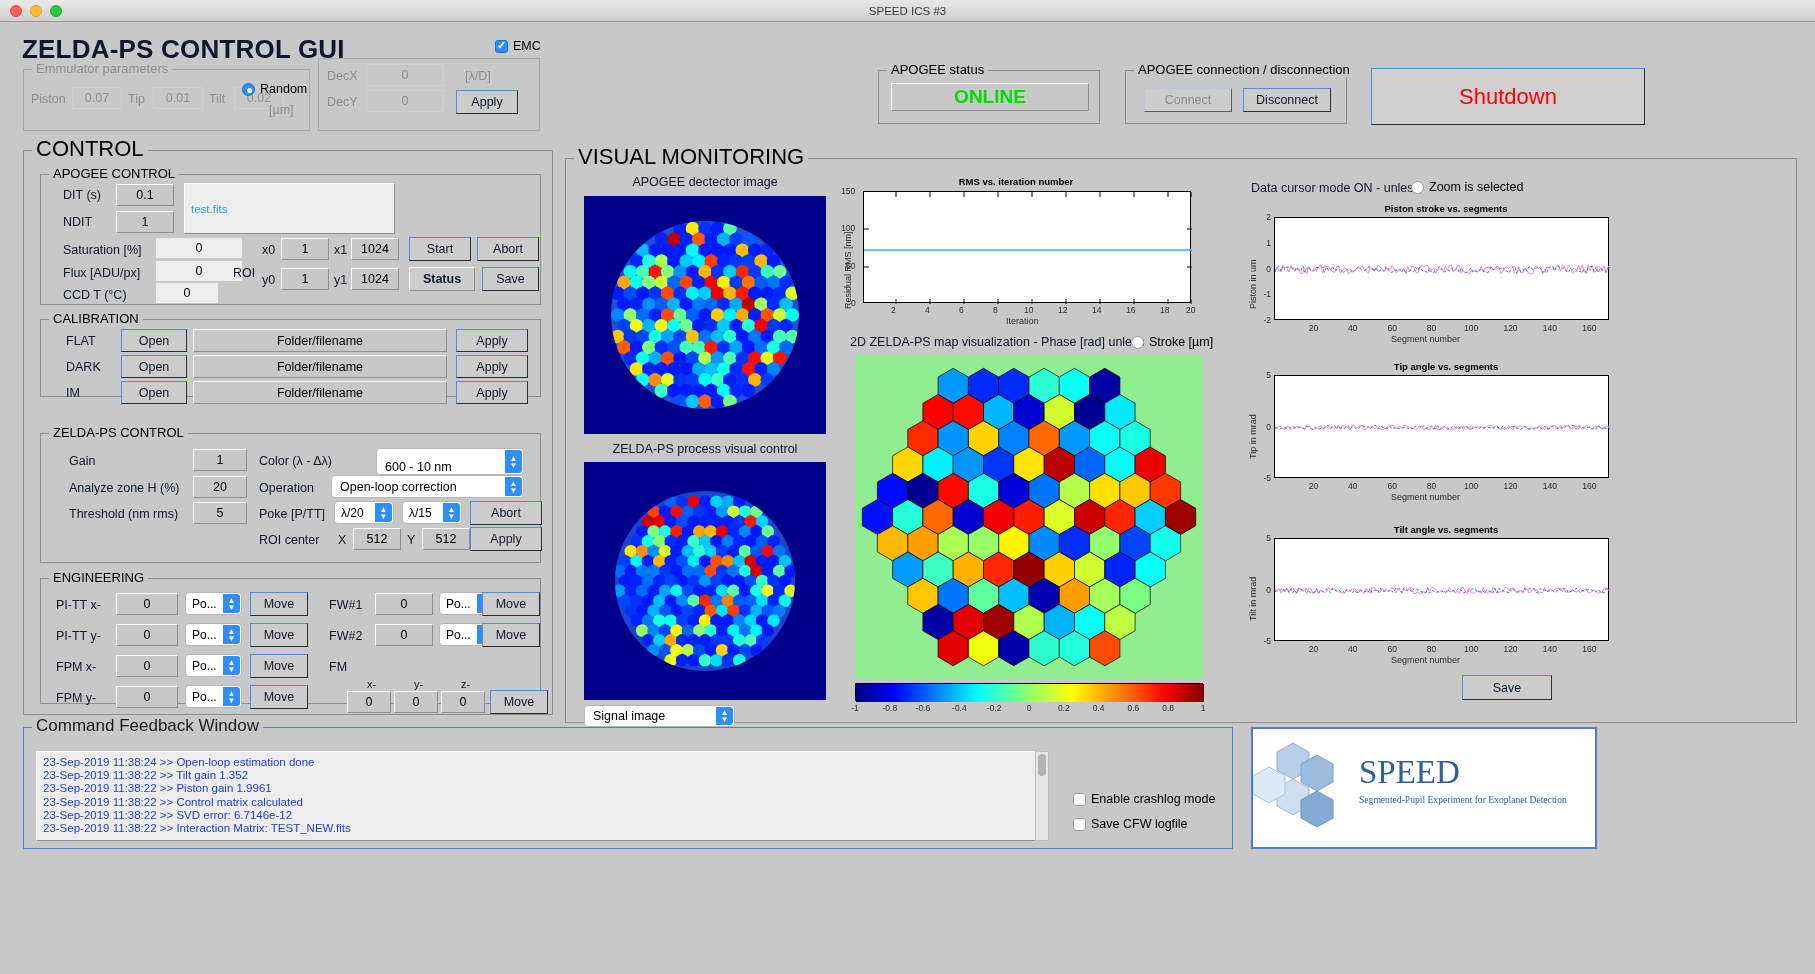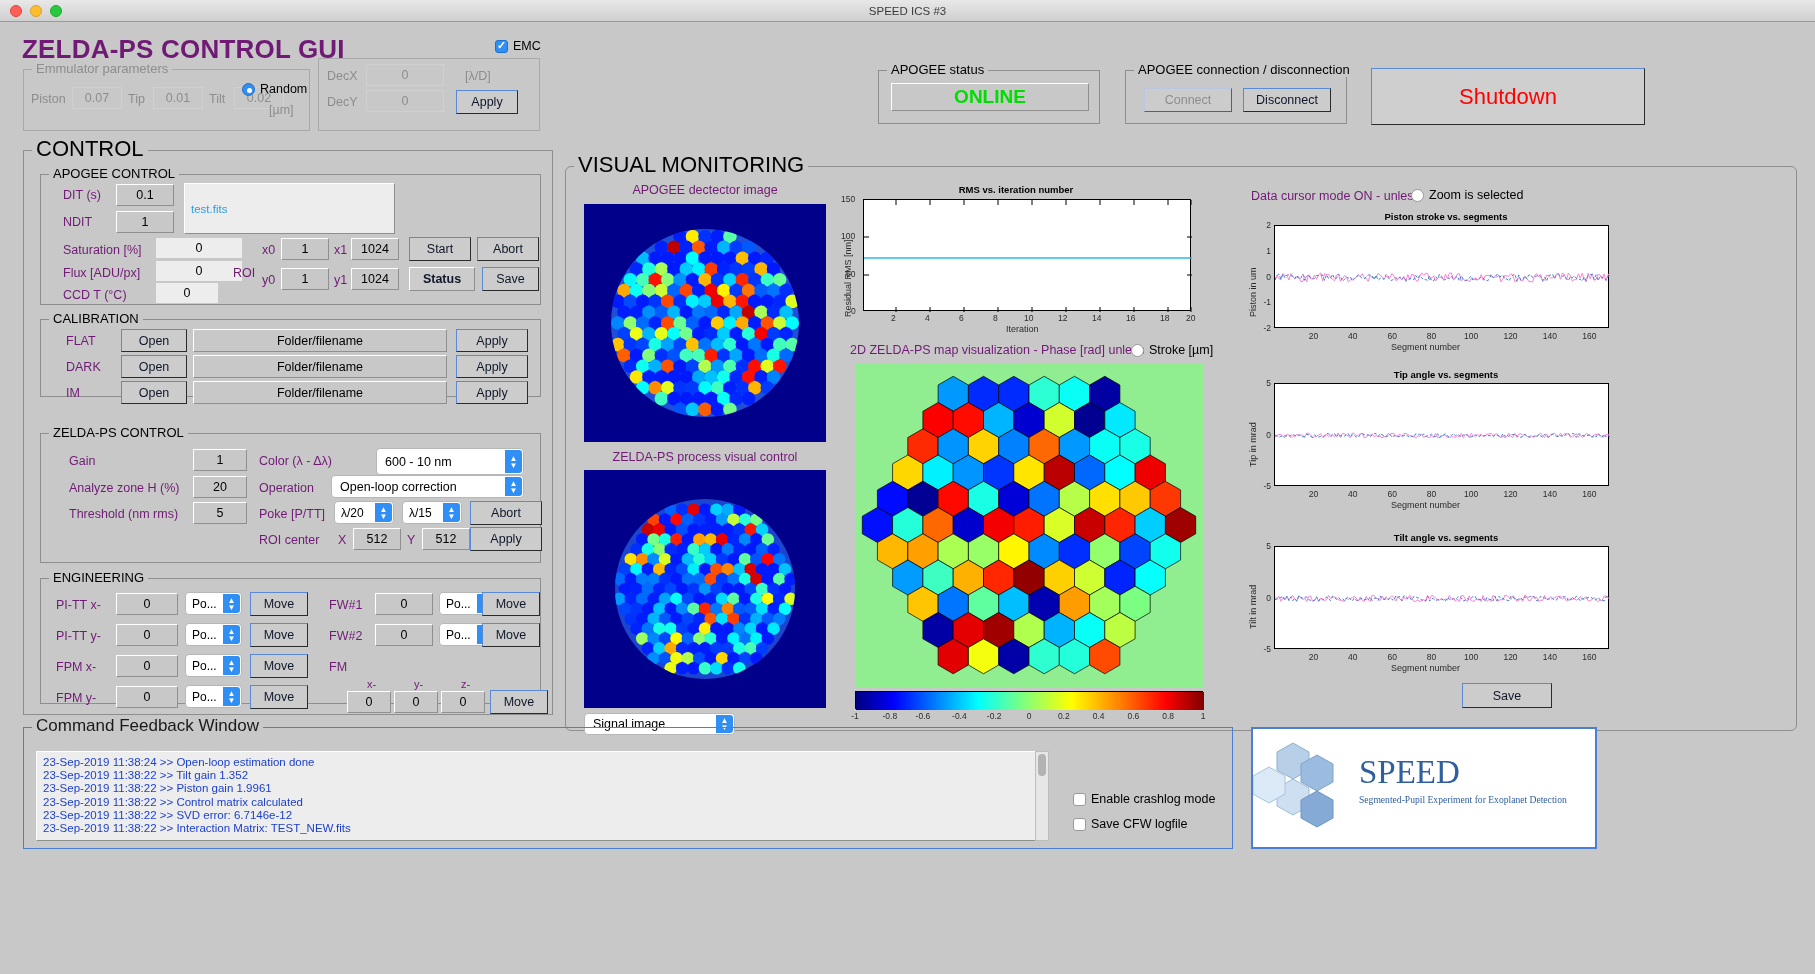--- a/index.html
+++ b/index.html
@@ -35,21 +35,21 @@
     padding:0 4px; font-size:13px; color:#000; white-space:nowrap;
   }
   .panel.big > .ptitle{ font-size:22px; top:-15px; }
   .panel.dim{ border-color:#a9a9a9; }
   .panel.dim > .ptitle{ color:#8d8d8d; }
   .panel.blue{ border:1px solid #4a7fd4; }
   .panel.blue > .ptitle{ color:#1a1a1a; font-size:17px; top:-12px;}
   .panel.white{ border:1px solid #fff; }
   .panel.white > .ptitle{ color:#000; }
   
-  .lab{ position:absolute; font-size:12.5px; color:#701a75; white-space:nowrap; }
+  .lab{ position:absolute; font-size:12.5px; color:#0f172a; white-space:nowrap; }
   .lab.dimtxt{ color:#8d8d8d; }
   .lab.sm{ font-size:11px; }
   
   .edit{
     position:absolute; background:#c8c8c8;
     border:1px solid #fff; border-right-color:#8f8f8f; border-bottom-color:#8f8f8f;
     font-size:12.5px; color:#000; display:flex; align-items:center;
     justify-content:center; text-align:center;
   }
   .edit.flat{ background:#ededed; border:none; }
@@ -240,21 +240,21 @@
       <div class="ptitle">ZELDA-PS CONTROL</div>
 
       <div class="lab" style="left:28px; top:20px;">Gain</div>
       <div class="edit" style="left:152px; top:15px; width:54px; height:22px;">1</div>
       <div class="lab" style="left:28px; top:47px;">Analyze zone H (%)</div>
       <div class="edit" style="left:152px; top:42px; width:54px; height:22px;">20</div>
       <div class="lab" style="left:28px; top:73px;">Threshold (nm rms)</div>
       <div class="edit" style="left:152px; top:68px; width:54px; height:22px;">5</div>
 
       <div class="lab" style="left:218px; top:20px;">Color (λ - Δλ)</div>
-      <div class="popup" style="left:335px; top:14px; width:148px; height:27px;">
+      <div class="popup" style="left:335px; top:14px; width:148px; height:27px;align-items:flex-end;">
         <span>600 - 10 nm</span>
         <span class="arrowbox">
             <span>▲</span>
             <span>▼</span>
           </span>
       </div>
 
       <div class="lab" style="left:218px; top:47px;">Operation</div>
       <div class="popup" style="left:290px; top:41px; width:193px; height:23px;">
         <span>Open-loop correction</span>
@@ -362,21 +362,21 @@
       <div class="lab sm" style="left:326px; top:99px;">x-</div>
       <div class="lab sm" style="left:373px; top:99px;">y-</div>
       <div class="lab sm" style="left:420px; top:99px;">z-</div>
       <div class="edit" style="left:306px; top:112px; width:44px; height:22px;">0</div>
       <div class="edit" style="left:353px; top:112px; width:44px; height:22px;">0</div>
       <div class="edit" style="left:400px; top:112px; width:44px; height:22px;">0</div>
       <div class="btn" style="left:449px; top:111px; width:58px; height:24px;">Move</div>
     </div>
   </div>
 
-  <div class="panel big" style="left:565px; top:144px; width:1232px; height:565px;border-radius:6px;">
+  <div class="panel big" style="left:565px; top:136px; width:1232px; height:565px;">
     <div class="ptitle">VISUAL MONITORING</div>
 
     <div class="lab" style="left:18px; top:16px; width:242px; text-align:center; font-size:12.5px;">APOGEE dectector image</div>
     <div class="imgbox" style="left:18px; top:37px; width:242px; height:238px;">
       <svg width="242" height="238" viewBox="0 0 242 238">
         <defs>
             <clipPath id="pupclipA">
               <circle cx="121" cy="119" r="94"></circle>
             </clipPath>
           </defs>

